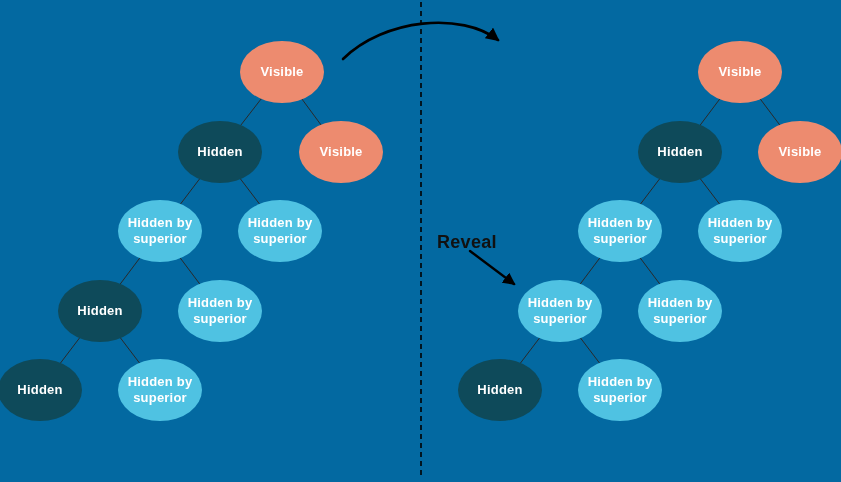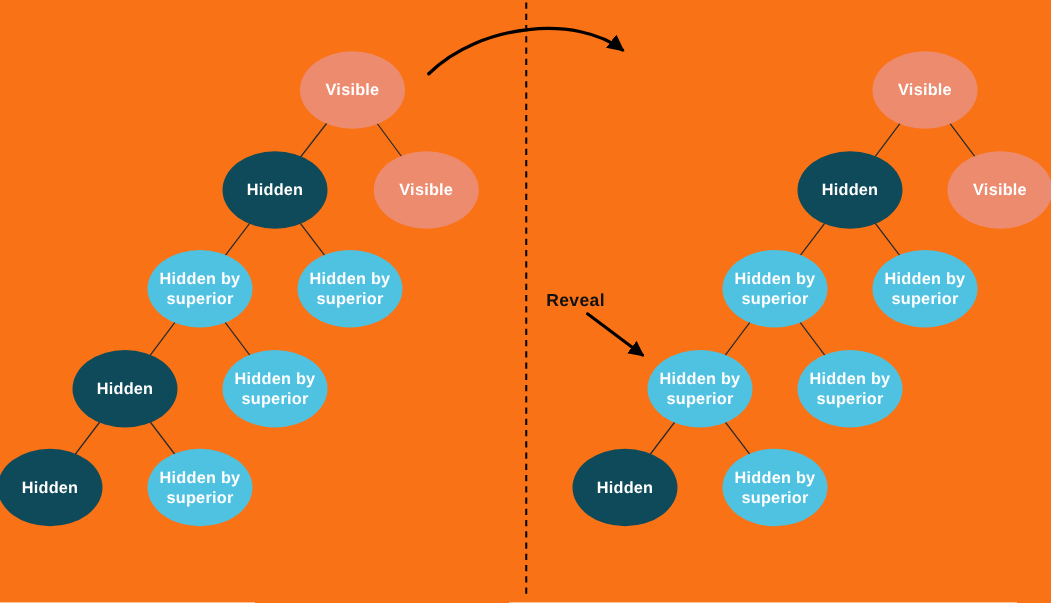--- a/index.html
+++ b/index.html
@@ -1,20 +1,20 @@
 <!DOCTYPE html>
 <html><head>
 <meta charset="utf-8">
 <style>
   html, body { margin: 0; padding: 0; background: #ffffff; }
   .stage {
     position: relative;
     width: 841px;
     height: 482px;
-    background: #f97316;
+    background: #0369a1;
     overflow: hidden;
     font-family: "Liberation Sans", sans-serif;
   }
   .layer {
     position: absolute;
     left: 0; top: 0;
     width: 841px; height: 482px;
   }
   .node {
     position: absolute;
@@ -30,21 +30,21 @@
     font-weight: 600;
     line-height: 1.2;
     letter-spacing: 0.2px;
     box-sizing: border-box;
     padding: 4px 6px;
   }
   .reveal-label {
     position: absolute;
     left: 437px;
     top: 232px;
-    font-size: 14px;
+    font-size: 18px;
     font-weight: 600;
     color: #111111;
     letter-spacing: 0.3px;
   }
 </style>
 </head>
 <body>
 
 <div class="stage">
 

